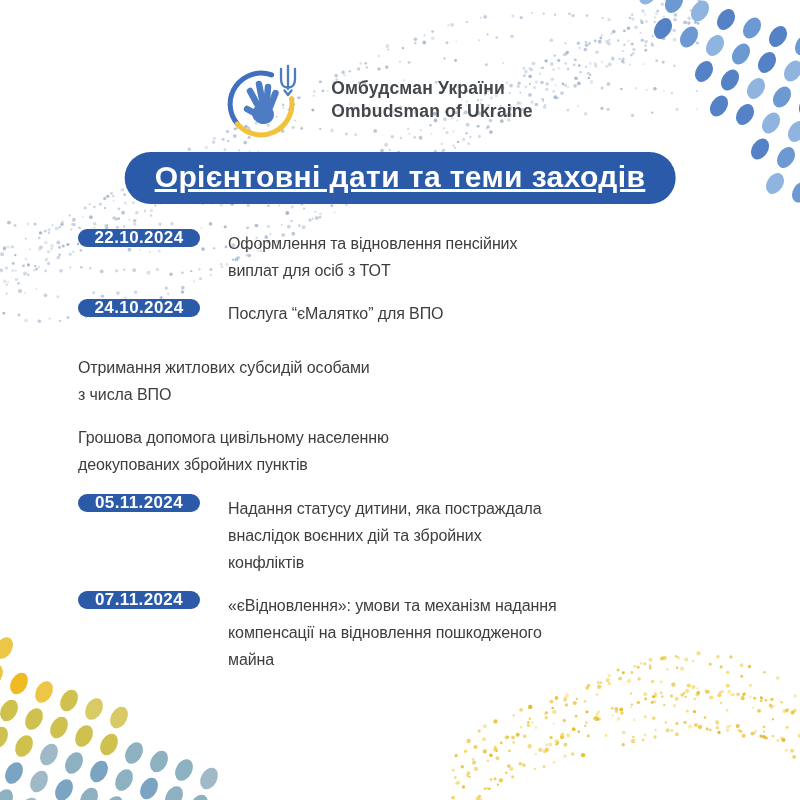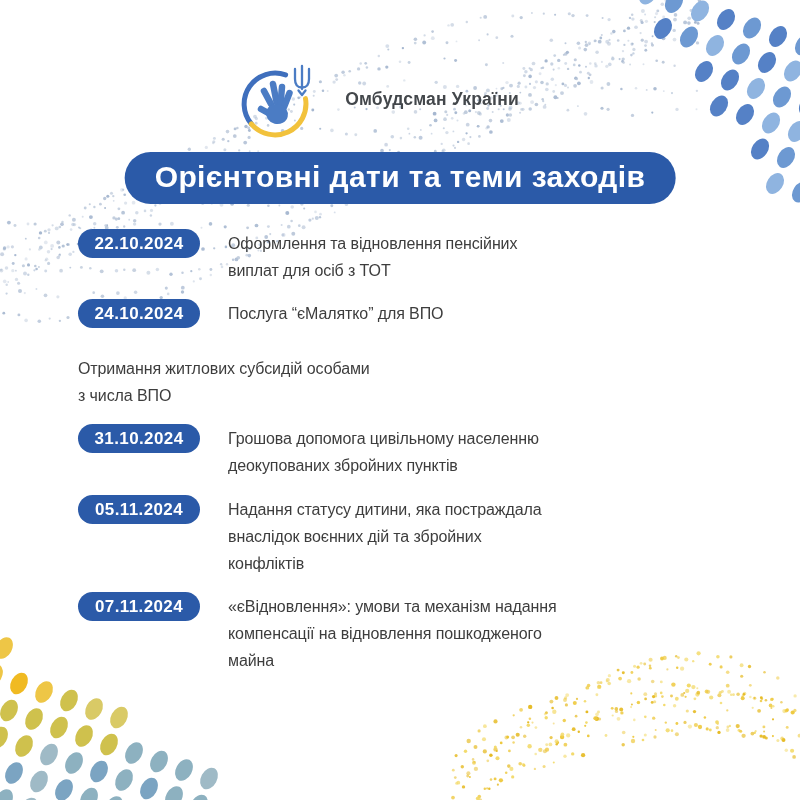--- a/index.html
+++ b/index.html
@@ -12,28 +12,28 @@
   #deco{position:absolute;left:0;top:0;width:800px;height:800px;}
   .logo-row{
     position:absolute;top:56px;left:0;width:756px;
     display:flex;justify-content:center;align-items:center;gap:24px;
   }
   .logo-mark{width:84px;height:88px;flex:0 0 auto;}
   .logo-text{font-weight:bold;font-size:17.5px;line-height:1.32;color:#43474b;letter-spacing:.2px;}
   .heading-pill{
     position:absolute;top:152px;left:50%;transform:translateX(-50%);
     background:var(--accent);color:#fff;font-weight:bold;font-size:30px;
-    letter-spacing:.4px;padding:8px 30px 10px;border-radius:27px;white-space:nowrap;
+    letter-spacing:.4px;padding:8px 30px 10px;border-radius:27px;white-space:nowrap;text-decoration:underline;
   }
   .events{position:absolute;top:229px;left:78px;right:40px;}
   .event-row{display:flex;align-items:flex-start;margin-bottom:15px;}
   .event-row:nth-child(2){margin-bottom:26px;}
   .event-row:nth-child(4){margin-bottom:16px;}
   .date-pill{
-    flex:0 0 auto;width:122px;height:29px;margin-right:28px;margin-top:0px;
+    flex:0 0 auto;width:122px;height:18px;margin-right:28px;margin-top:0px;
     background:var(--accent);color:#fff;border-radius:15px;
     display:flex;align-items:center;justify-content:center;
     font-weight:bold;font-size:17px;letter-spacing:.4px;
   }
   .event-text{
     font-size:16px;line-height:27px;color:var(--body-text);
     white-space:pre-line;letter-spacing:-.1px;padding-top:1px;
   }
 </style>
 </head>
@@ -1155,41 +1155,41 @@
       <path d="M 24 53 L 33 58" stroke-width="6.5" fill="none"></path>
       <path d="M 27 35 L 34 48" stroke-width="6.5" fill="none"></path>
       <path d="M 36 28 L 39.5 46" stroke-width="6.5" fill="none"></path>
       <path d="M 45 31 L 43.5 48" stroke-width="6.5" fill="none"></path>
       <path d="M 52.5 37 L 47 51" stroke-width="6.5" fill="none"></path>
       <ellipse cx="40" cy="58" rx="11" ry="10" transform="rotate(14 40 58)" stroke="none"></ellipse>
     </g>
   </svg>
   <div class="logo-text">
     <div>Омбудсман України</div>
+    <div>Ombudsman of Ukraine</div>
   </div>
 </div>
 
 <div class="heading-pill">Орієнтовні дати та теми заходів</div>
 
 <div class="events">
   <div class="event-row">
     <div class="date-pill">22.10.2024</div>
     <div class="event-text">Оформлення та відновлення пенсійних
 виплат для осіб з ТОТ</div>
   </div>
   <div class="event-row">
     <div class="date-pill">24.10.2024</div>
     <div class="event-text">Послуга “єМалятко” для ВПО</div>
   </div>
   <div class="event-row">
     <div class="event-text">Отримання житлових субсидій особами
 з числа ВПО</div>
   </div>
   <div class="event-row">
-    <div class="date-pill">31.10.2024</div>
     <div class="event-text">Грошова допомога цивільному населенню
 деокупованих збройних пунктів</div>
   </div>
   <div class="event-row">
     <div class="date-pill">05.11.2024</div>
     <div class="event-text">Надання статусу дитини, яка постраждала
 внаслідок воєнних дій та збройних
 конфліктів</div>
   </div>
   <div class="event-row">

